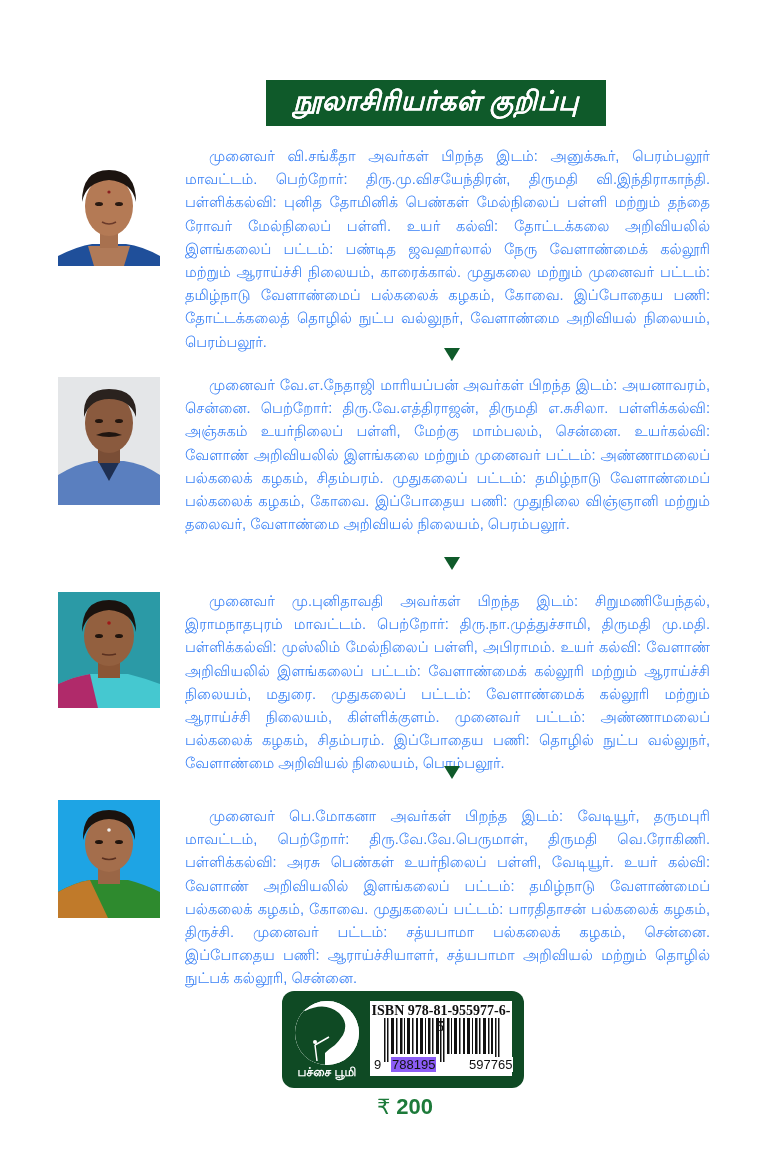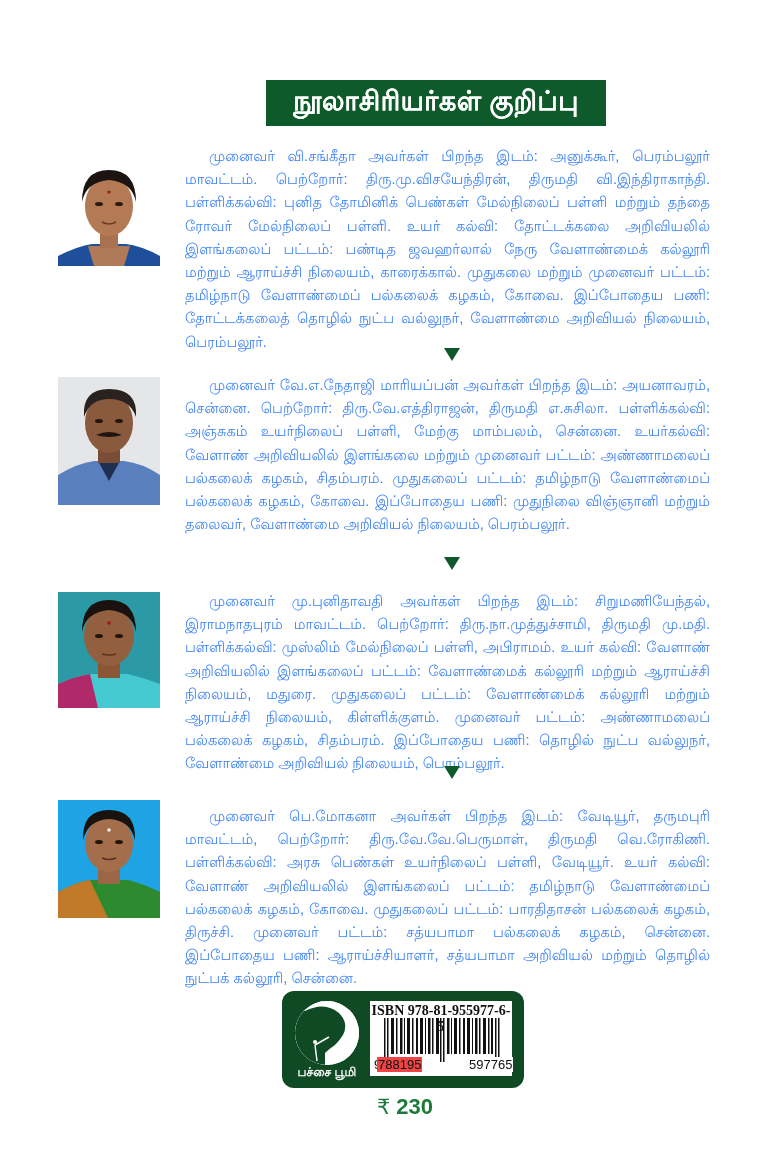--- a/index.html
+++ b/index.html
@@ -5,21 +5,21 @@
   html, body { margin:0; padding:0; }
   body {
     width:760px; height:1160px; background:#ffffff; position:relative; overflow:hidden;
     font-family: "Liberation Sans", "DejaVu Sans", sans-serif; color:#1a1a1a;
   }
   .title-banner {
     position:absolute; left:266px; top:80px; width:340px; height:46px;
     background:#0f5a2a; color:#ffffff; display:flex; align-items:center; justify-content:center;
     font-weight:bold; font-size:27px; letter-spacing:0.5px;
   }
-  .title-banner span { text-shadow:0 0 0.6px #fff; }
+  .title-banner span { text-shadow:0 0 0.6px #fff;font-style:italic; }
   .photo {
     position:absolute; left:58px; width:102px; height:106px; overflow:hidden;
   }
   .photo svg { display:block; width:100%; height:100%; }
   .bio {
     position:absolute; left:185px; width:525px;
     font-size:14.6px; line-height:23.2px; text-align:justify; text-indent:24px;
     color:#3b82f6;
   }
   .divider {
@@ -45,21 +45,21 @@
   .isbn-text {
     position:absolute; left:0; top:2px; width:100%; text-align:center;
     font-family:"Liberation Serif", serif; font-weight:bold; font-size:14px; color:#111;
   }
   .bars { position:absolute; left:6px; top:17px; width:130px; height:44px; }
   .barcode-nums {
     position:absolute; left:4px; top:56px; width:134px; font-size:13px; color:#111;
     font-family:"Liberation Sans", sans-serif;
   }
   .barcode-nums .n1 { position:absolute; left:0; }
-  .barcode-nums .n2 { position:absolute; left:3px; background:#ef4444; padding:0 1px; }
+  .barcode-nums .n2 { position:absolute; left:17px; background:#8b5cf6; padding:0 1px; }
   .barcode-nums .n3 { position:absolute; left:94px; background:#fff; padding:0 1px; }
   .price {
     position:absolute; left:0; top:1094px; width:810px; text-align:center;
     color:#1d7a3a; font-weight:bold; font-size:22px;
   }
   .price .rupee { font-weight:normal; font-size:21px; margin-right:6px; }
 </style>
 </head>
 <body>
 
@@ -181,14 +181,14 @@
     </svg>
     <div class="barcode-nums">
       <span class="n1">9</span>
       <span class="n2">788195</span>
       <span class="n3">597765</span>
     </div>
   </div>
 </div>
 
 <div class="price">
-  <span class="rupee">₹</span><span>230</span>
+  <span class="rupee">₹</span><span>200</span>
 </div>
 
 </body></html>

